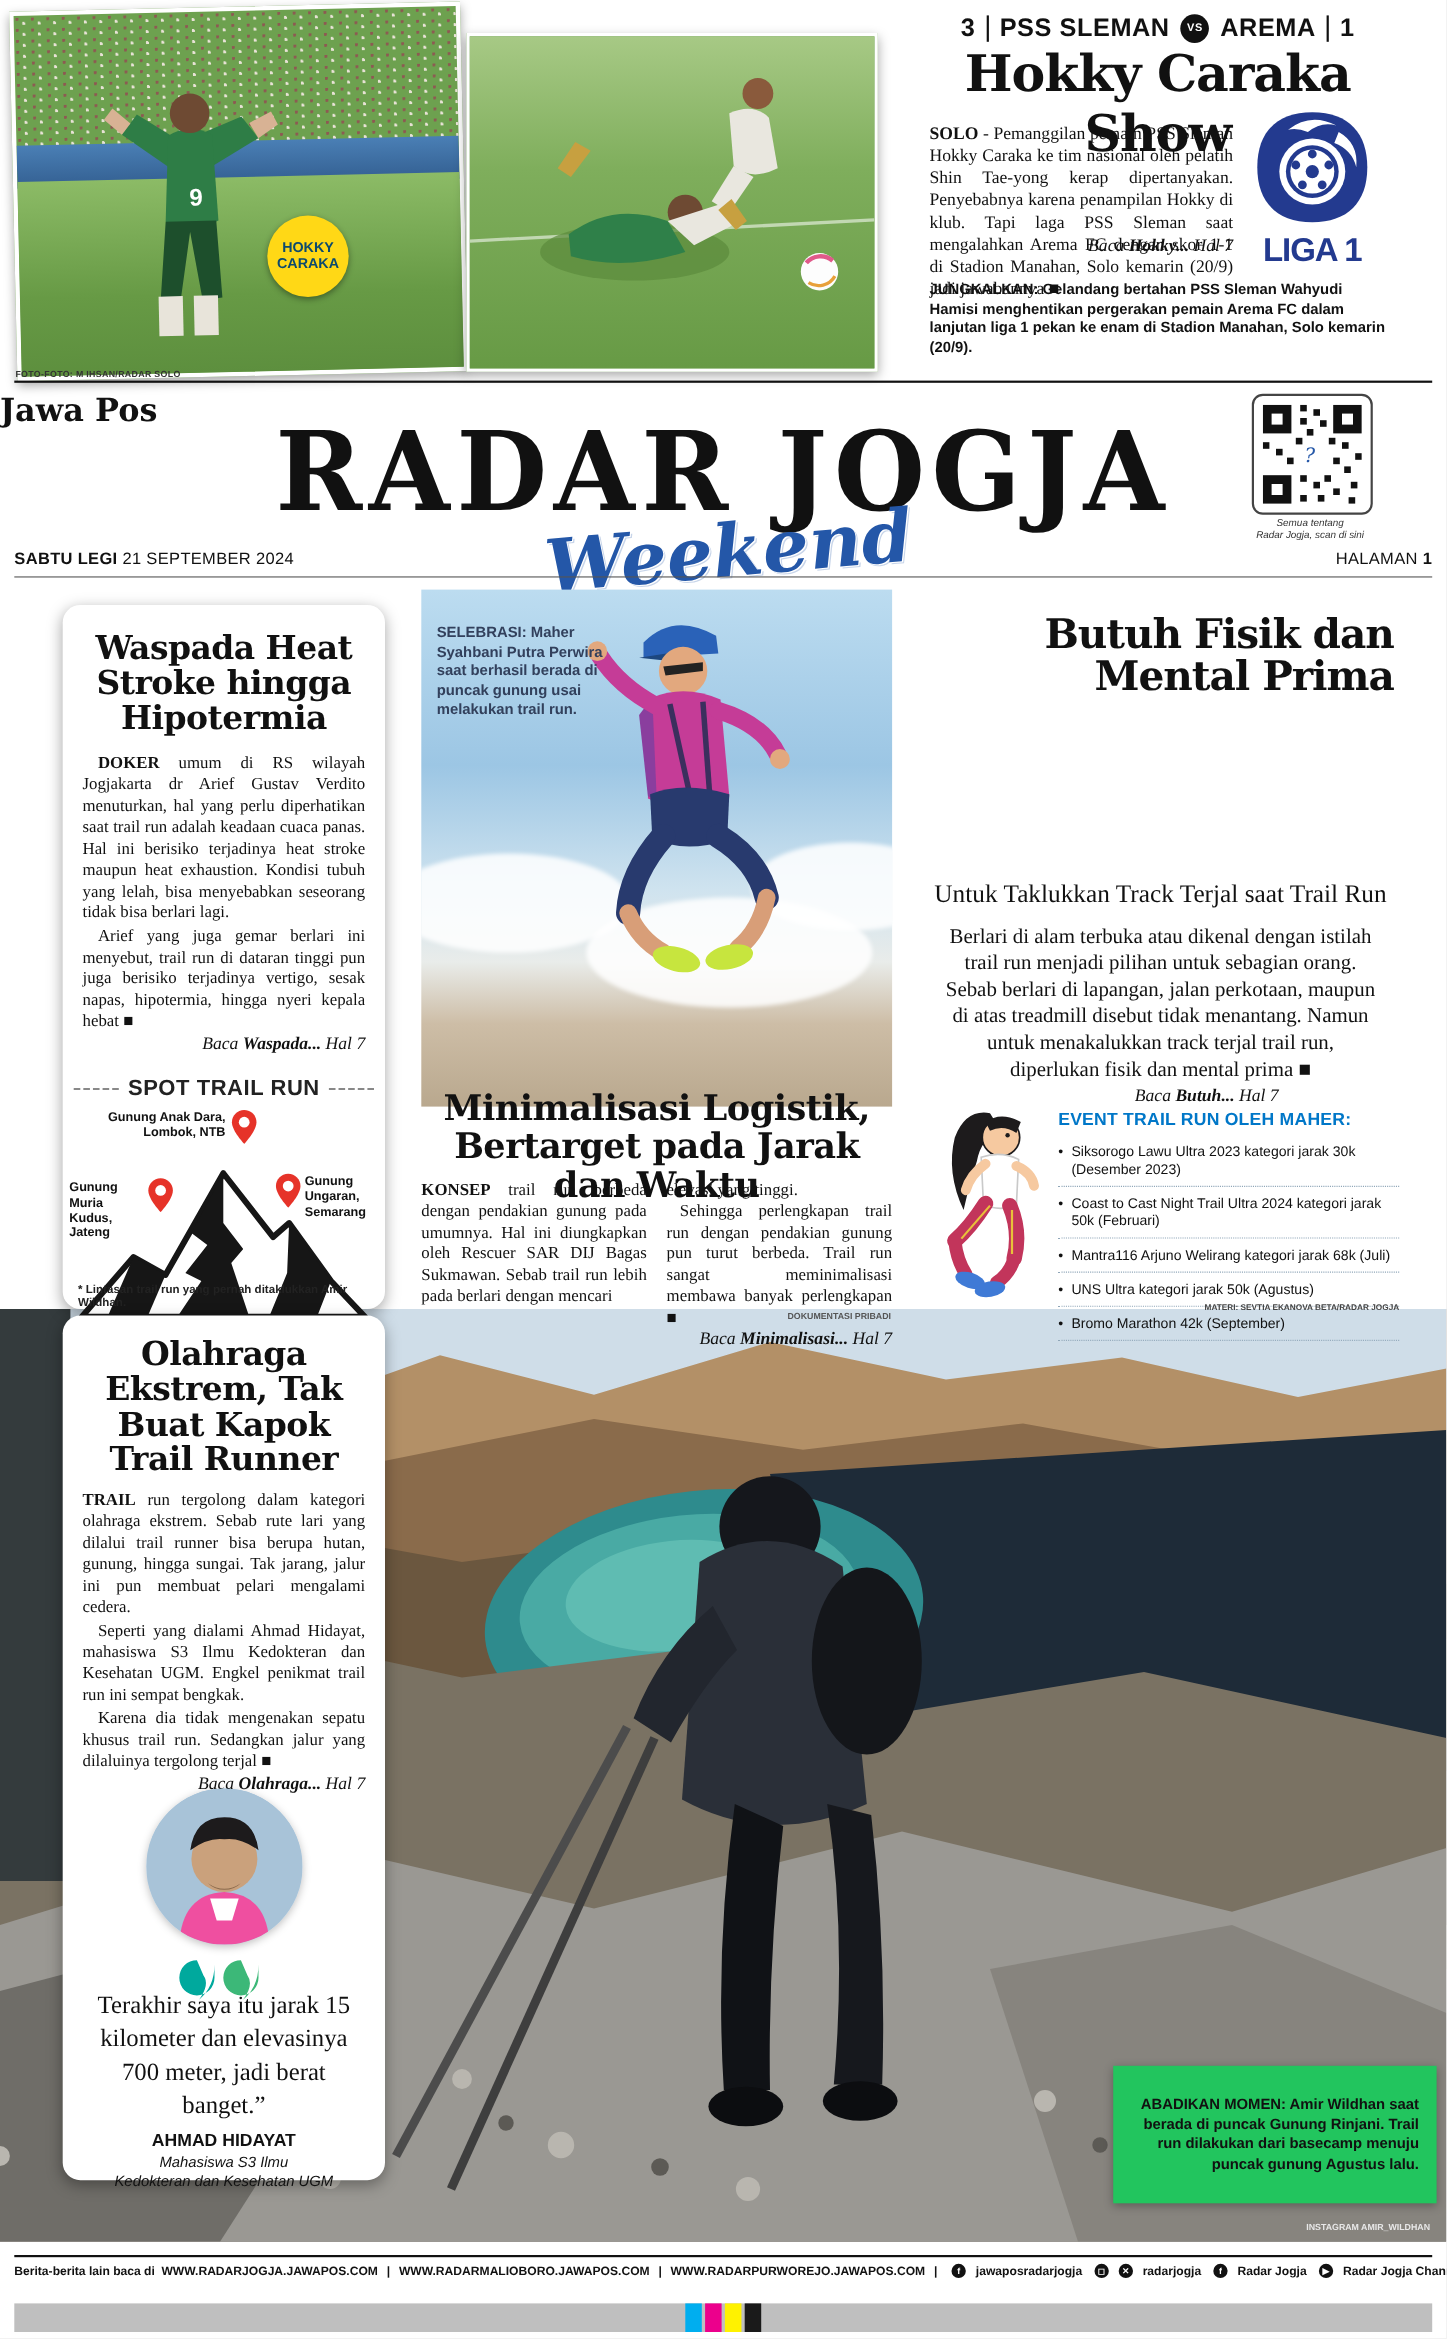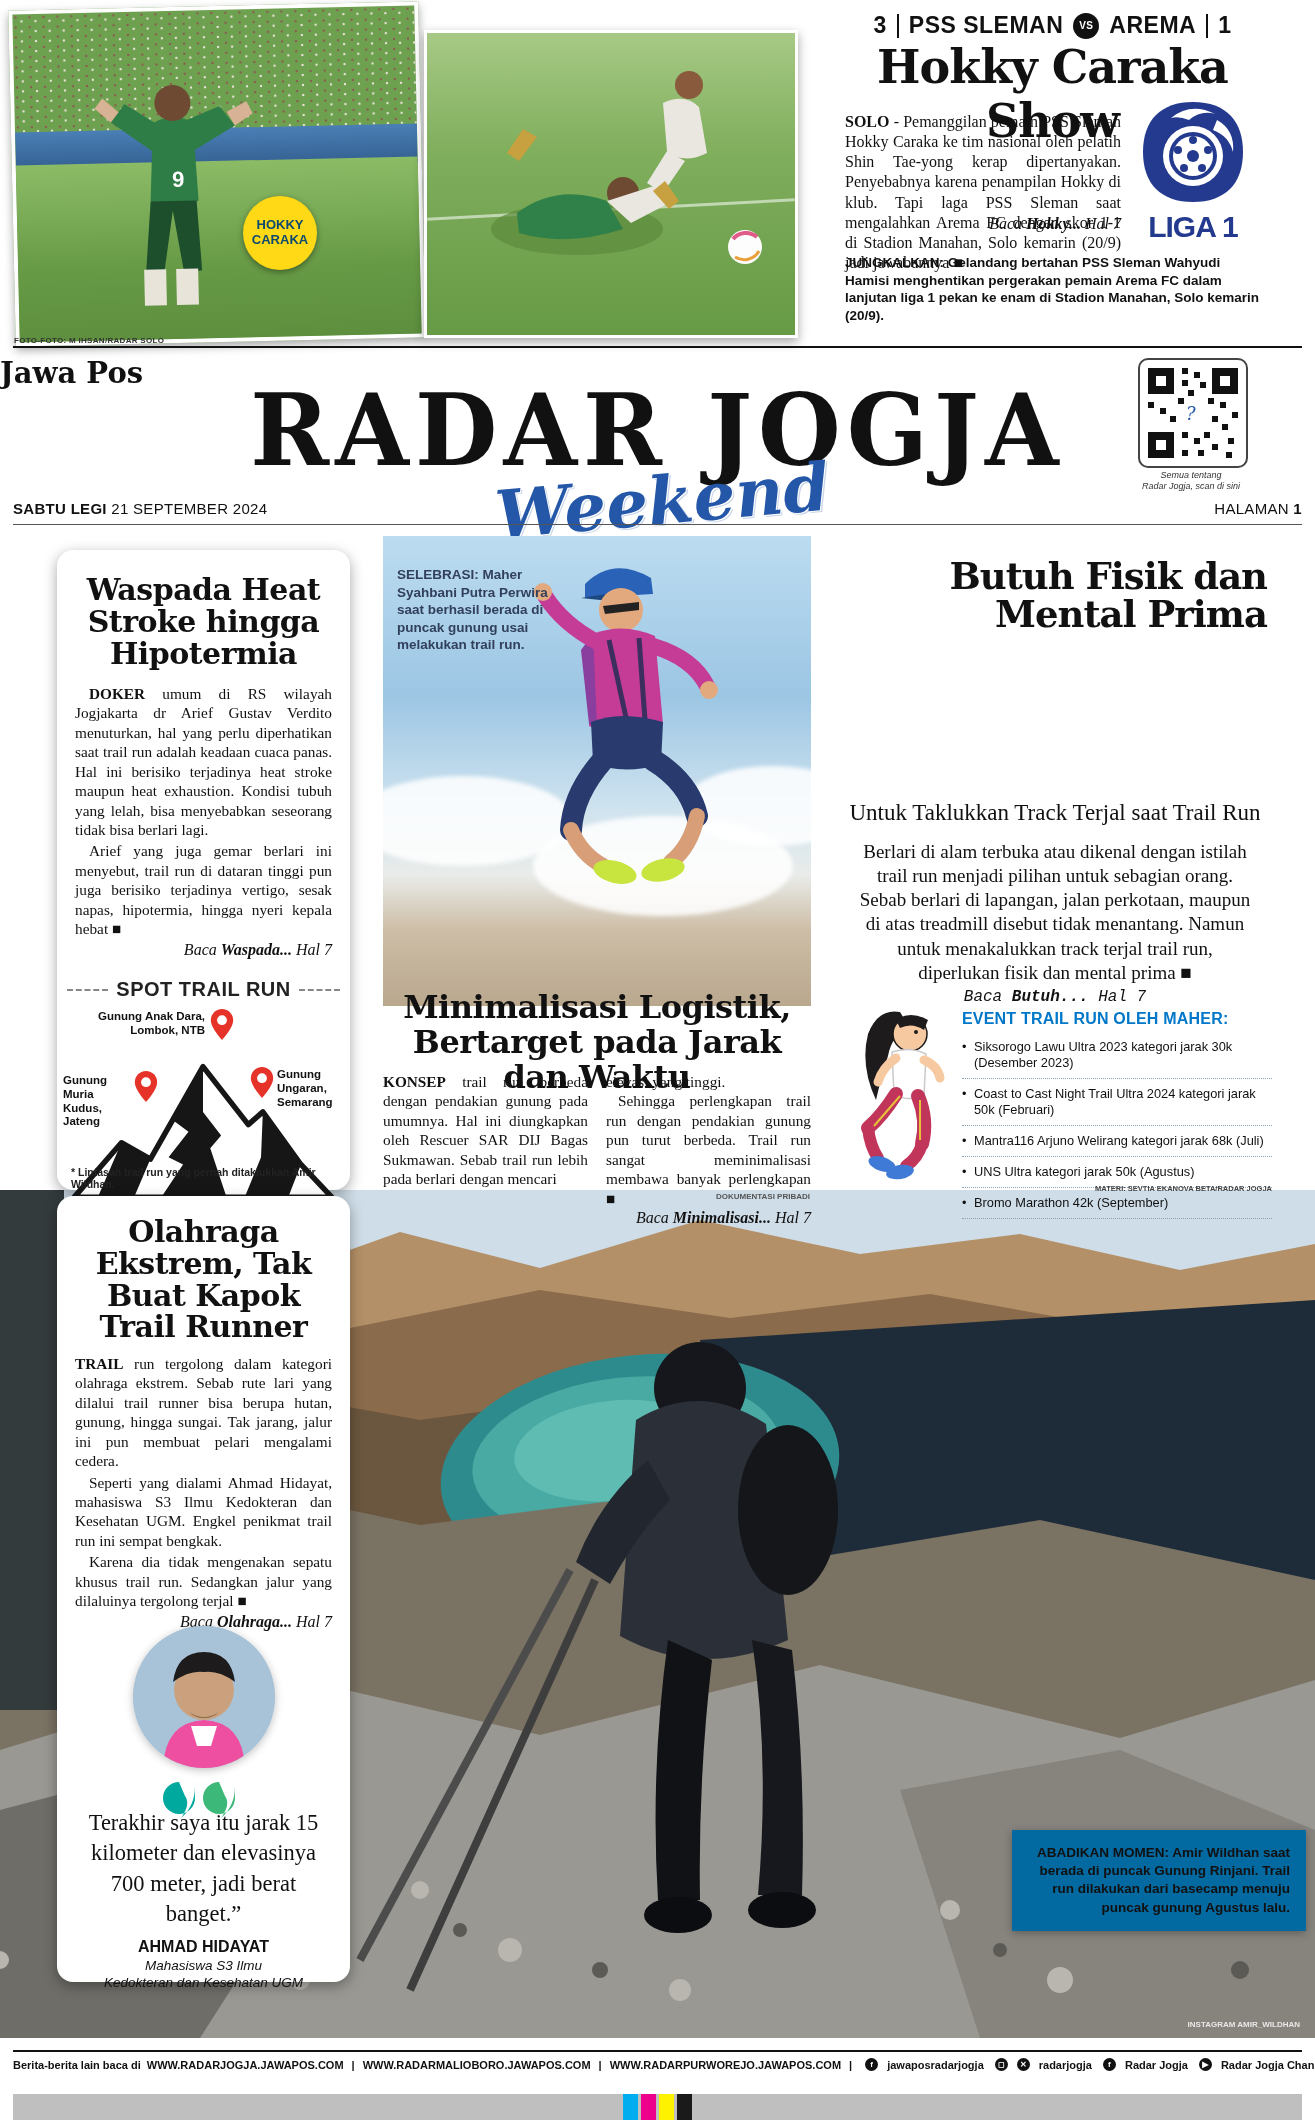--- a/index.html
+++ b/index.html
@@ -86,32 +86,32 @@
   .mini-col{width:205px;font-family:"Liberation Serif",serif;font-size:15.3px;line-height:1.27;text-align:justify;}
   .mini-col p{margin:0;}
   .mini-col p+p{text-indent:12px;}
   
   .butuh-head{left:843px;top:558px;width:424px;text-align:right;font-family:"DejaVu Serif",serif;
               font-weight:bold;font-size:37px;line-height:1.02;letter-spacing:-1px;}
   .butuh-sub{left:843px;top:800px;width:424px;text-align:center;font-family:"Liberation Serif",serif;
              font-size:23px;}
   .butuh-body{left:855px;top:840px;width:400px;text-align:center;font-family:"Liberation Serif",serif;
               font-size:19px;line-height:1.27;}
-  .butuh-more{left:855px;top:988px;width:400px;text-align:center;font-family:Liberation Mono, monospace;}
+  .butuh-more{left:897px;top:988px;width:400px;text-align:center;}
   .event-box{left:962px;top:1010px;width:310px;}
   .event-head{font-size:16px;font-weight:bold;color:#0077c8;letter-spacing:.2px;margin-bottom:4px;}
   .event-box ul{list-style:none;margin:0;padding:0;}
   .event-box li{font-size:12.8px;line-height:1.25;padding:7px 0 7px 12px;position:relative;
                 border-bottom:1px dotted #8fa6b8;}
   .event-box li::before{content:"•";position:absolute;left:0;top:7px;}
   .event-credit{left:1040px;top:1184px;width:232px;text-align:right;font-size:7.5px;font-weight:bold;color:#444;}
   
   .bigphoto{left:0;top:1190px;width:1315px;height:848px;position:absolute;overflow:hidden;background:#8f8c86;}
   .insta-credit{left:1100px;top:2020px;width:200px;text-align:right;font-size:8px;font-weight:bold;color:#e8e8e8;z-index:4;}
-  .abadikan{left:1012px;top:1830px;width:262px;background:#0369a1;padding:14px 16px;z-index:5;
+  .abadikan{left:1012px;top:1878px;width:262px;background:#22c55e;padding:26px 16px;z-index:5;
             font-size:13.5px;font-weight:bold;text-align:right;line-height:1.35;box-shadow:0 2px 8px rgba(0,0,0,.3);}
   
   .avatar{position:absolute;left:76px;top:430px;width:142px;height:142px;border-radius:50%;overflow:hidden;
           box-shadow:0 2px 8px rgba(0,0,0,.25);background:linear-gradient(#8fb5d4,#d8e4ec);}
   .qmarks{position:absolute;left:0;right:0;top:584px;text-align:center;}
   .qtext{position:absolute;left:16px;right:16px;top:612px;text-align:center;
          font-family:"Liberation Serif",serif;font-size:22.5px;line-height:1.35;}
   .qname{position:absolute;left:0;right:0;top:742px;text-align:center;font-weight:bold;font-size:16px;}
   .qrole{position:absolute;left:10px;right:10px;top:762px;text-align:center;font-style:italic;
          font-size:13.5px;line-height:1.25;}

